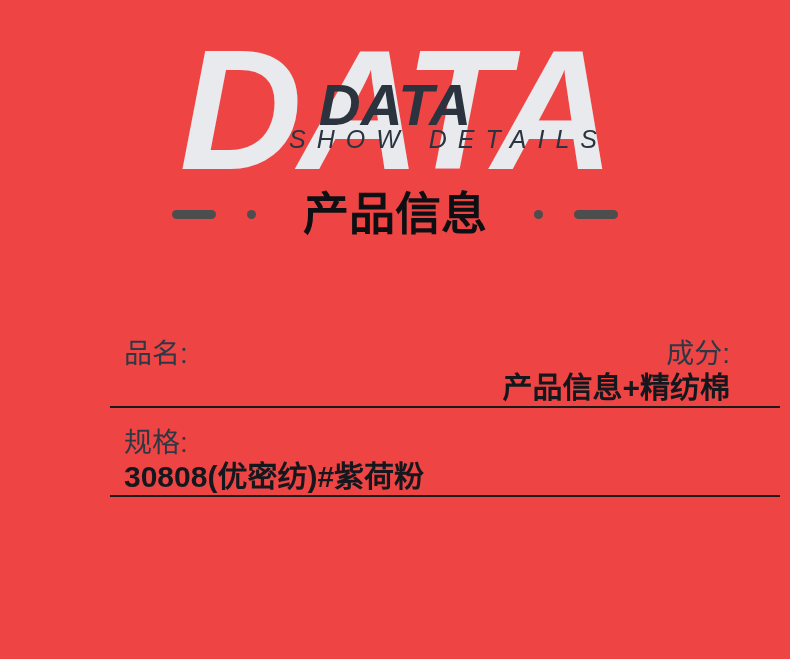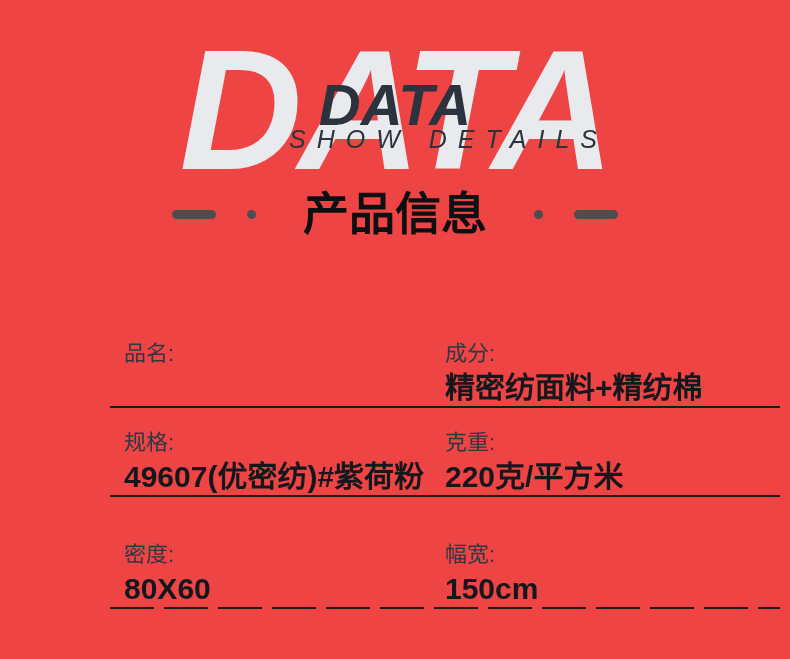--- a/index.html
+++ b/index.html
@@ -70,23 +70,23 @@
   .specs { position:absolute; top:338px; left:110px; width:670px; }
   .spec-row {
     position:relative;
     display:flex;
     padding-bottom:2px;
   }
   .spec-row + .spec-row { margin-top:21px; }
   .spec-row.row-3 { margin-top:44px; }
   .spec-cell { width:50%; }
   .cell-left  { text-align:left;  padding-left:14px; }
-  .cell-right { text-align:left; padding-right:50px; }
+  .cell-right { text-align:right; padding-right:50px; }
   .spec-label {
-    font-size:22px; line-height:32px;
+    font-size:28px; line-height:32px;
     font-weight:400;
     color:var(--label,#2e3844);
     white-space:nowrap;
   }
   .spec-value {
     font-size:30px; line-height:32px;
     margin-top:2px;
     font-weight:bold;
     color:var(--value,#14181d);
     white-space:nowrap;
@@ -122,43 +122,28 @@
   </div>
 
   <div class="specs">
 
     <div class="spec-row row-1">
       <div class="spec-cell cell-left">
         <div class="spec-label">品名:</div>
       </div>
       <div class="spec-cell cell-right">
         <div class="spec-label">成分:</div>
-        <div class="spec-value">精密纺面料+精纺棉</div>
+        <div class="spec-value">产品信息+精纺棉</div>
       </div>
       <div class="row-underline solid"></div>
     </div>
 
     <div class="spec-row row-2">
       <div class="spec-cell cell-left">
         <div class="spec-label">规格:</div>
-        <div class="spec-value">49607(优密纺)#紫荷粉</div>
-      </div>
-      <div class="spec-cell cell-right">
-        <div class="spec-label">克重:</div>
-        <div class="spec-value">220克/平方米</div>
+        <div class="spec-value">30808(优密纺)#紫荷粉</div>
       </div>
       <div class="row-underline solid"></div>
     </div>
 
-    <div class="spec-row row-3">
-      <div class="spec-cell cell-left">
-        <div class="spec-label">密度:</div>
-        <div class="spec-value">80X60</div>
-      </div>
-      <div class="spec-cell cell-right">
-        <div class="spec-label">幅宽:</div>
-        <div class="spec-value">150cm</div>
-      </div>
-      <div class="row-underline dashed"></div>
-    </div>
 
   </div>
 </div>
 
 </body></html>

